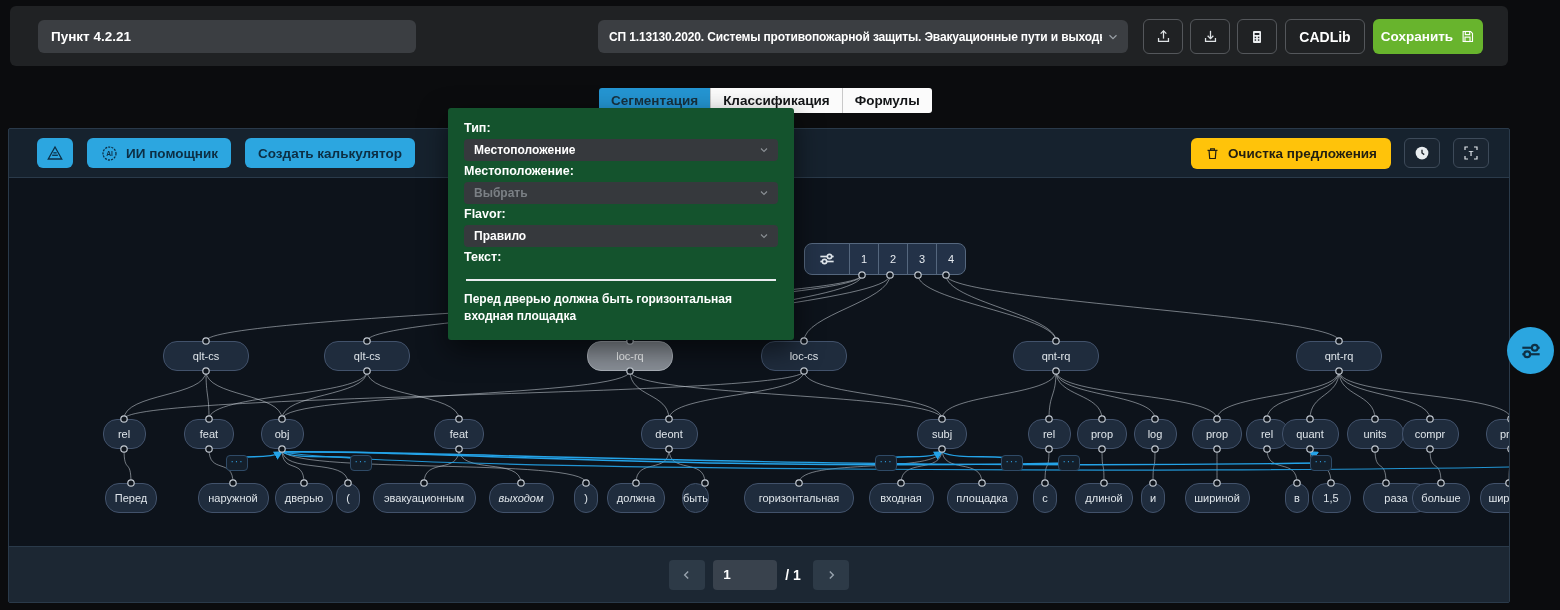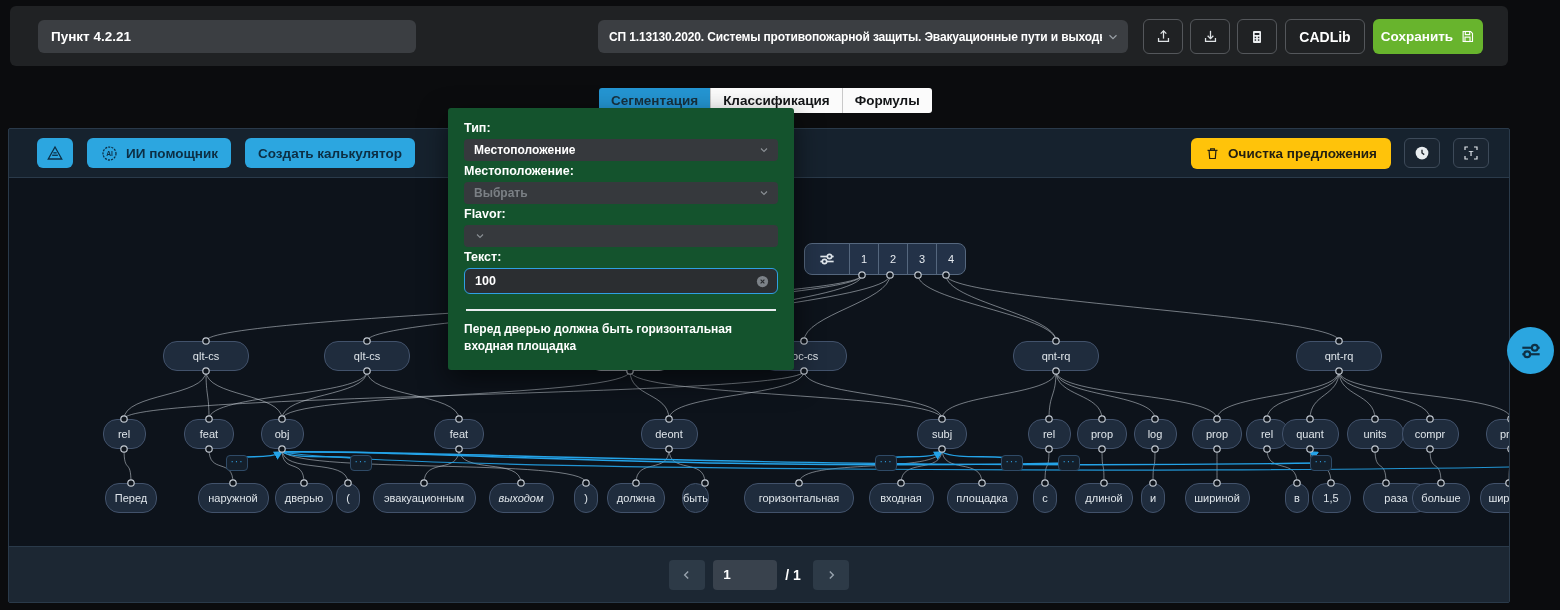--- a/index.html
+++ b/index.html
@@ -402,32 +402,26 @@
   </div>
   <div class="plabel">Местоположение:</div>
   <div class="pselect">
     <span class="val ph">Выбрать</span>
     <svg width="12" height="12" viewBox="0 0 24 24">
         <polyline points="6,9 12,15 18,9" fill="none" stroke="#8b9095" stroke-width="2.2"></polyline>
       </svg>
   </div>
   <div class="plabel">Flavor:</div>
   <div class="pselect">
+    <span class="val">Правило</span>
     <svg width="12" height="12" viewBox="0 0 24 24">
         <polyline points="6,9 12,15 18,9" fill="none" stroke="#8b9095" stroke-width="2.2"></polyline>
       </svg>
   </div>
   <div class="plabel">Текст:</div>
-  <div class="ptext">
-    <span class="val">100</span>
-    <svg width="15" height="15" viewBox="0 0 24 24">
-        <circle cx="12" cy="12" r="9" fill="#7c8288"></circle>
-        <path d="M9 9l6 6M15 9l-6 6" stroke="#26292c" stroke-width="1.8"></path>
-      </svg>
-  </div>
   <div class="pdivider"></div>
   <div class="psentence">Перед дверью должна быть горизонтальная входная площадка</div>
 </div>
 
 <button class="floatbtn">
   <svg width="26" height="26" viewBox="0 0 24 24">
       <g stroke="#0e3146" stroke-width="2" fill="none">
         <line x1="4" y1="9" x2="20" y2="9"></line>
         <circle cx="15.5" cy="9" r="2.7" fill="#2ba6e0"></circle>
         <line x1="4" y1="15" x2="20" y2="15"></line>

